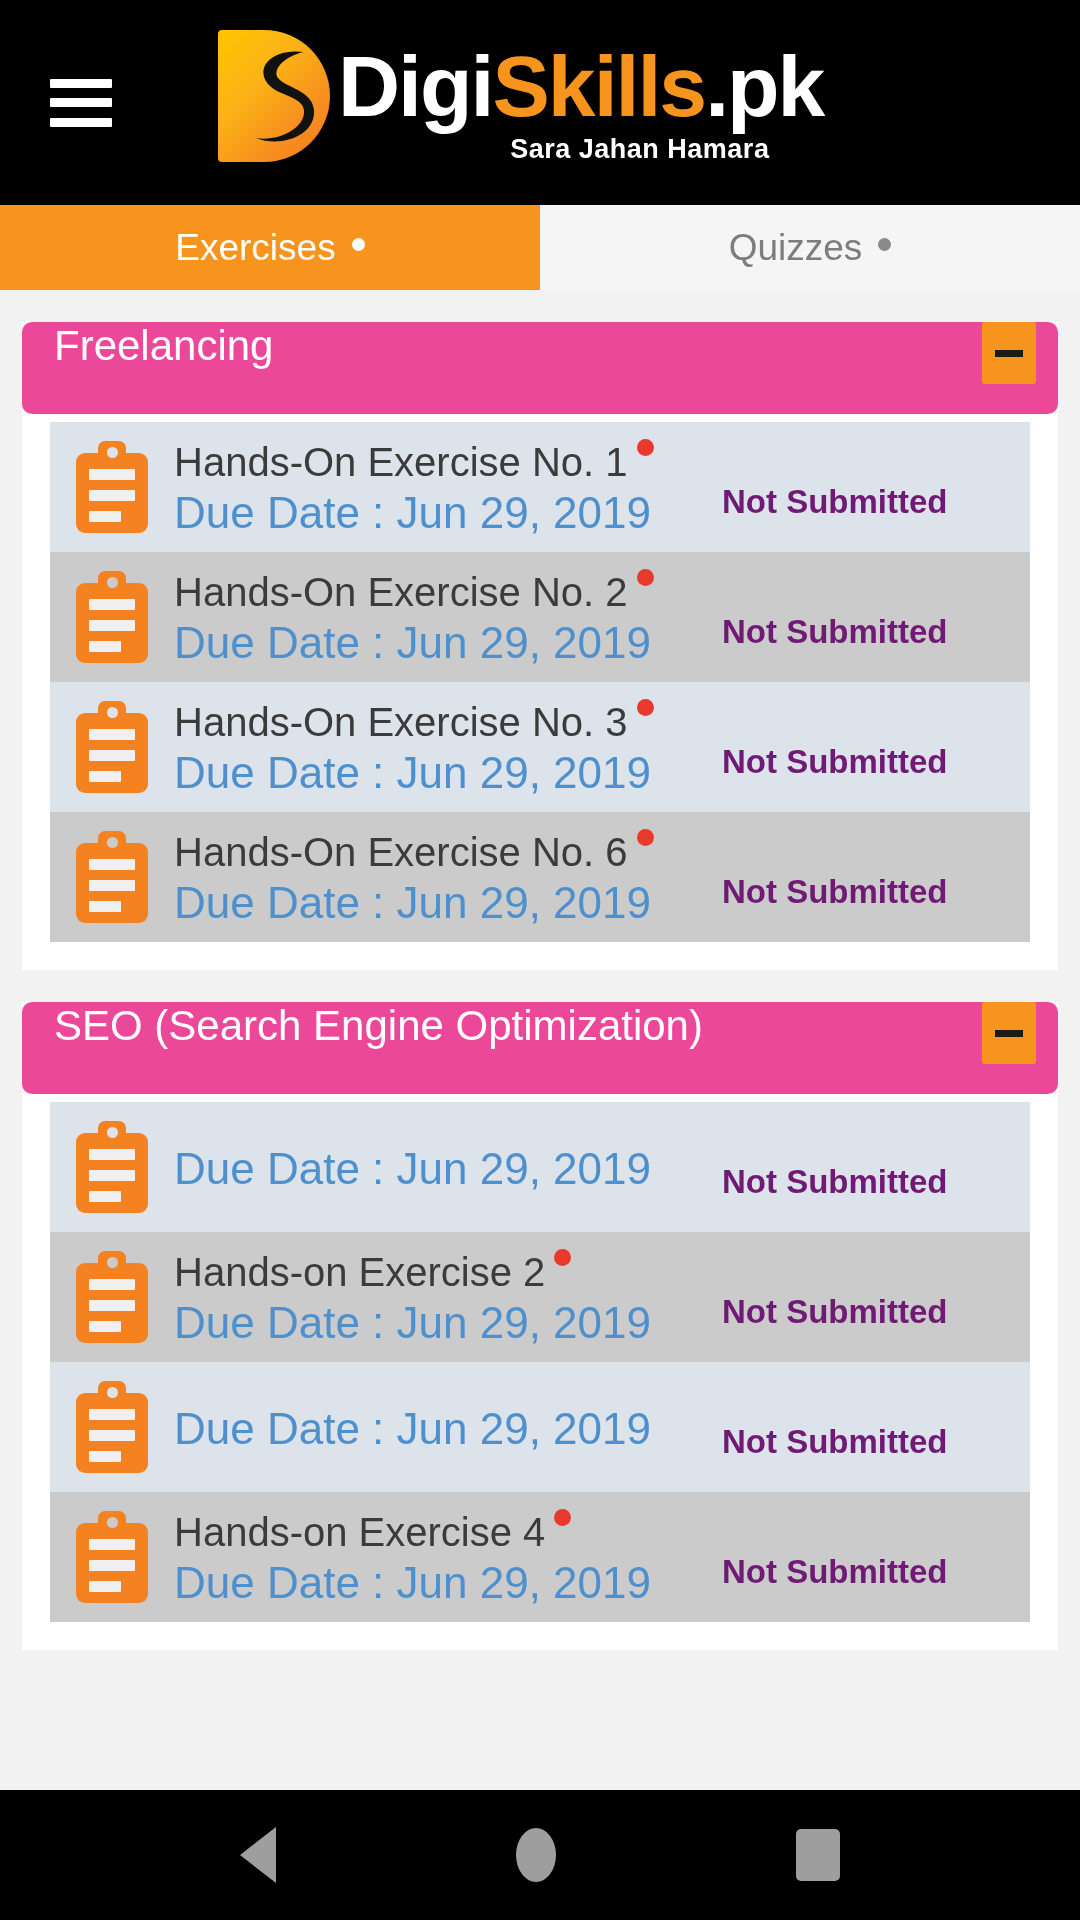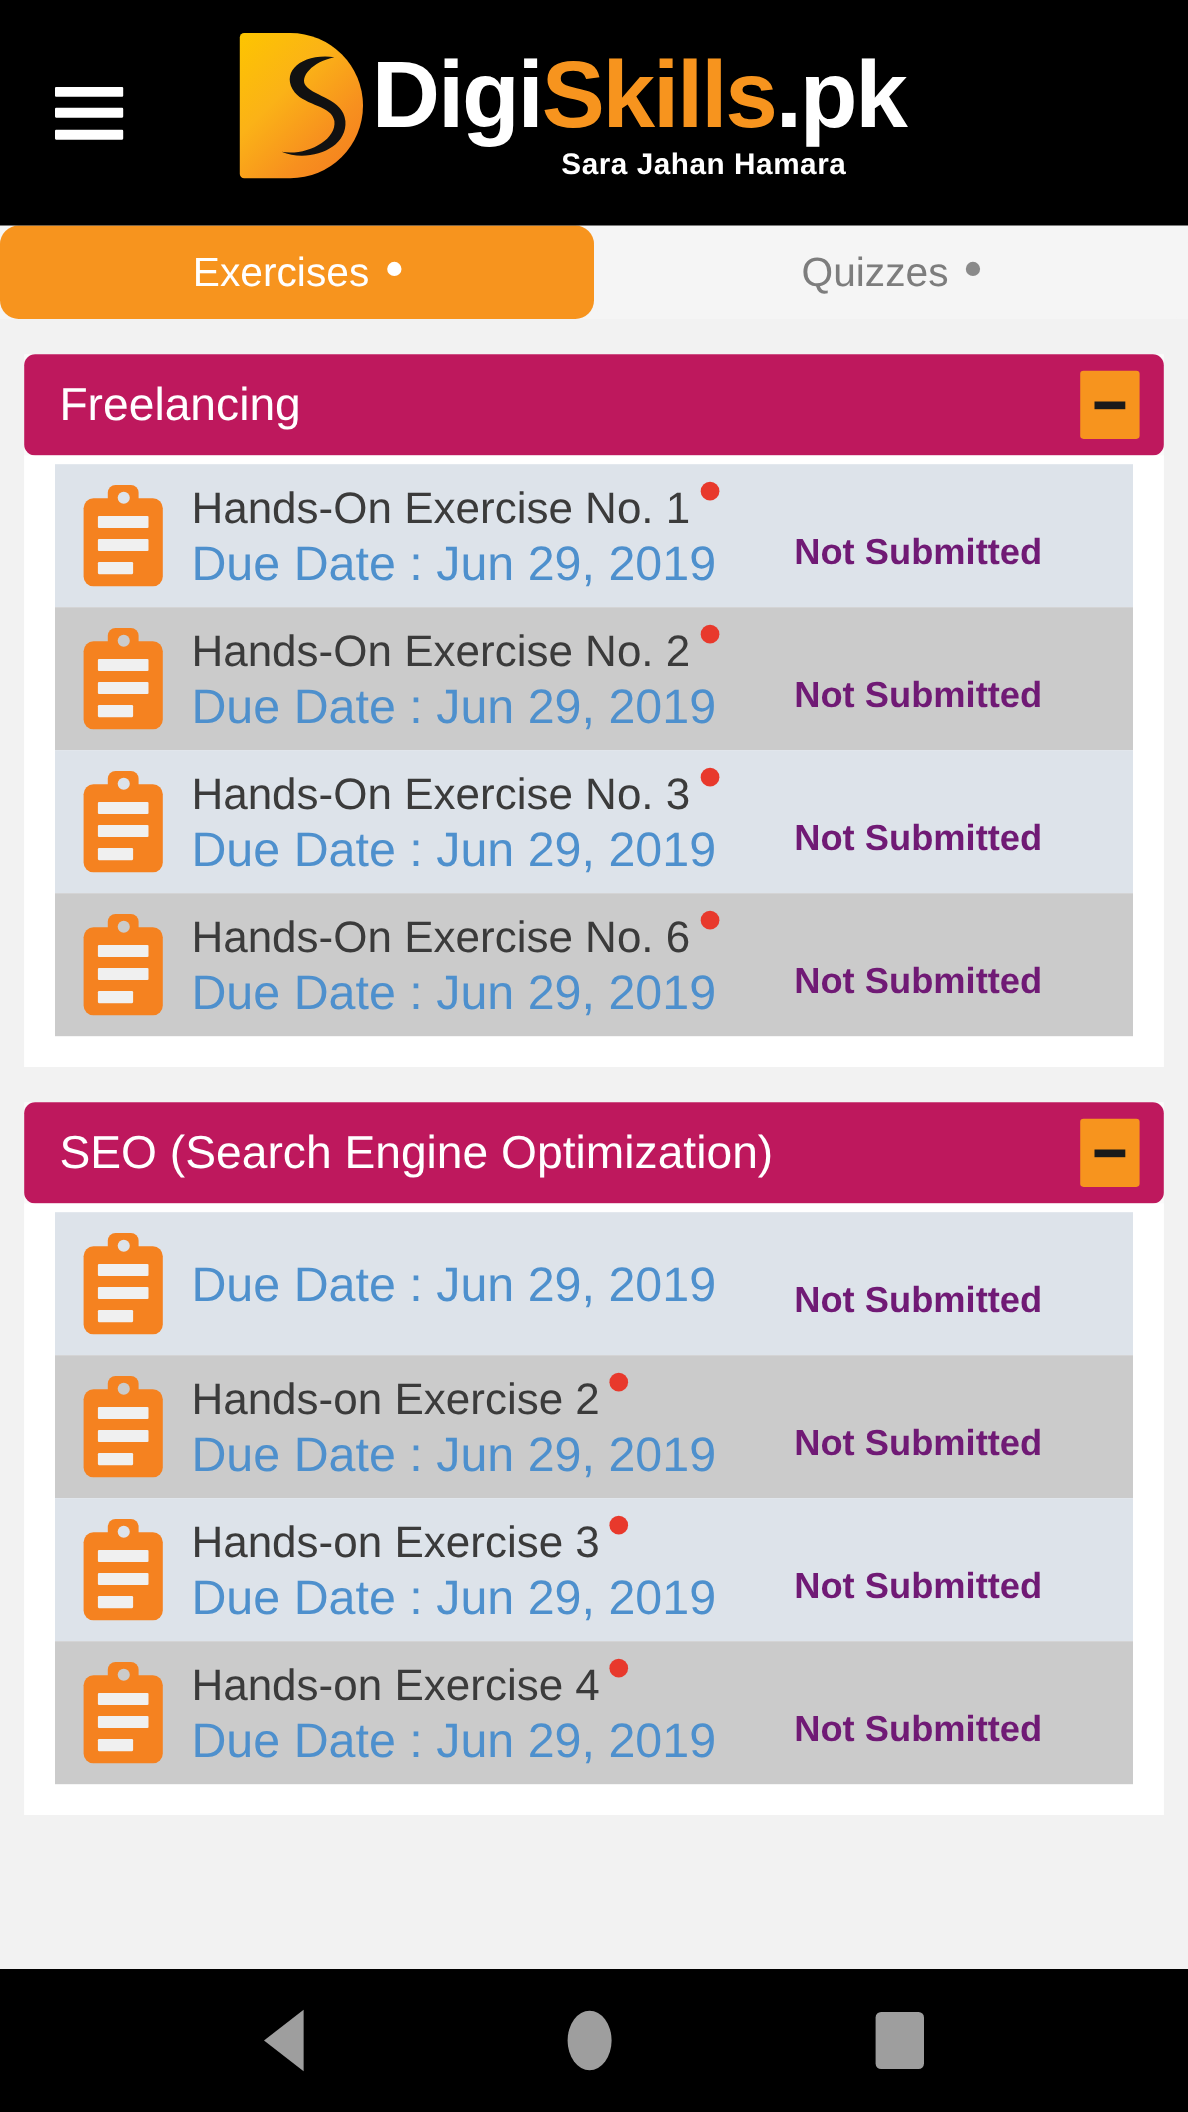--- a/index.html
+++ b/index.html
@@ -65,39 +65,39 @@
   }
   .dot-black {
     display:inline-block; width:15px; height:15px; border-radius:50%;
     background:#333333; margin-left:14px; vertical-align:middle; position:relative; top:-4px;
   }
 
   
   .tabs-sub { height:85px; display:flex; flex:0 0 auto; background:#f5f5f5; }
   .tab-sub {
     flex:1; display:flex; align-items:center; justify-content:center;
-    font-size:37px; color:#7d7d7d; background:#f5f5f5; white-space:nowrap;border-radius:17px;
+    font-size:37px; color:#7d7d7d; background:#f5f5f5; white-space:nowrap;
   }
   .tab-sub.active { background:#f7941e; color:#ffffff; }
   .dot-white {
     display:inline-block; width:13px; height:13px; border-radius:50%;
     background:#ffffff; margin-left:16px; vertical-align:middle; position:relative; top:-3px;
   }
   .dot-grey {
     display:inline-block; width:13px; height:13px; border-radius:50%;
     background:#8a8a8a; margin-left:16px; vertical-align:middle; position:relative; top:-3px;
   }
 
   
   .content { flex:1 1 auto; overflow:hidden; padding:0 0 0 0; background:#f2f2f2; }
 
   .card { margin:32px 22px 0 22px; background:#fafafa; }
   .card-head {
-    background:#be185d; border-radius:10px; height:92px;
-    display:flex; align-items:center; padding:0 22px 0 32px; justify-content:space-between;
+    background:#ec4899; border-radius:10px; height:92px;
+    display:flex; align-items:flex-start; padding:0 22px 0 32px; justify-content:space-between;
   }
   .card-title { color:#ffffff; font-size:42px; white-space:nowrap; }
   .collapse-btn {
     width:54px; height:62px; background:#f7941e; border-radius:3px;
     display:flex; align-items:center; justify-content:center; flex:0 0 auto;
   }
   .collapse-btn i { display:block; width:28px; height:7px; background:#1a1a1a; }
 
   .card-body { background:#ffffff; padding:8px 28px 28px 28px; }
 
@@ -319,21 +319,20 @@
         <div class="ex-row odd">
           <div class="clip-icon">
             <div class="clip-tab"></div>
               <div class="clip-body"></div>
             <div class="clip-hole"></div>
             <div class="clip-line cl1"></div>
               <div class="clip-line cl2"></div>
               <div class="clip-line cl3"></div>
           </div>
           <div class="ex-mid">
-            <div class="ex-title"><span>Hands-on Exercise 3</span><span class="dot-red"></span></div>
             <div class="ex-due">Due Date : Jun 29, 2019</div>
           </div>
           <div class="ex-status">Not Submitted</div>
         </div>
 
         <div class="ex-row even">
           <div class="clip-icon">
             <div class="clip-tab"></div>
               <div class="clip-body"></div>
             <div class="clip-hole"></div>

